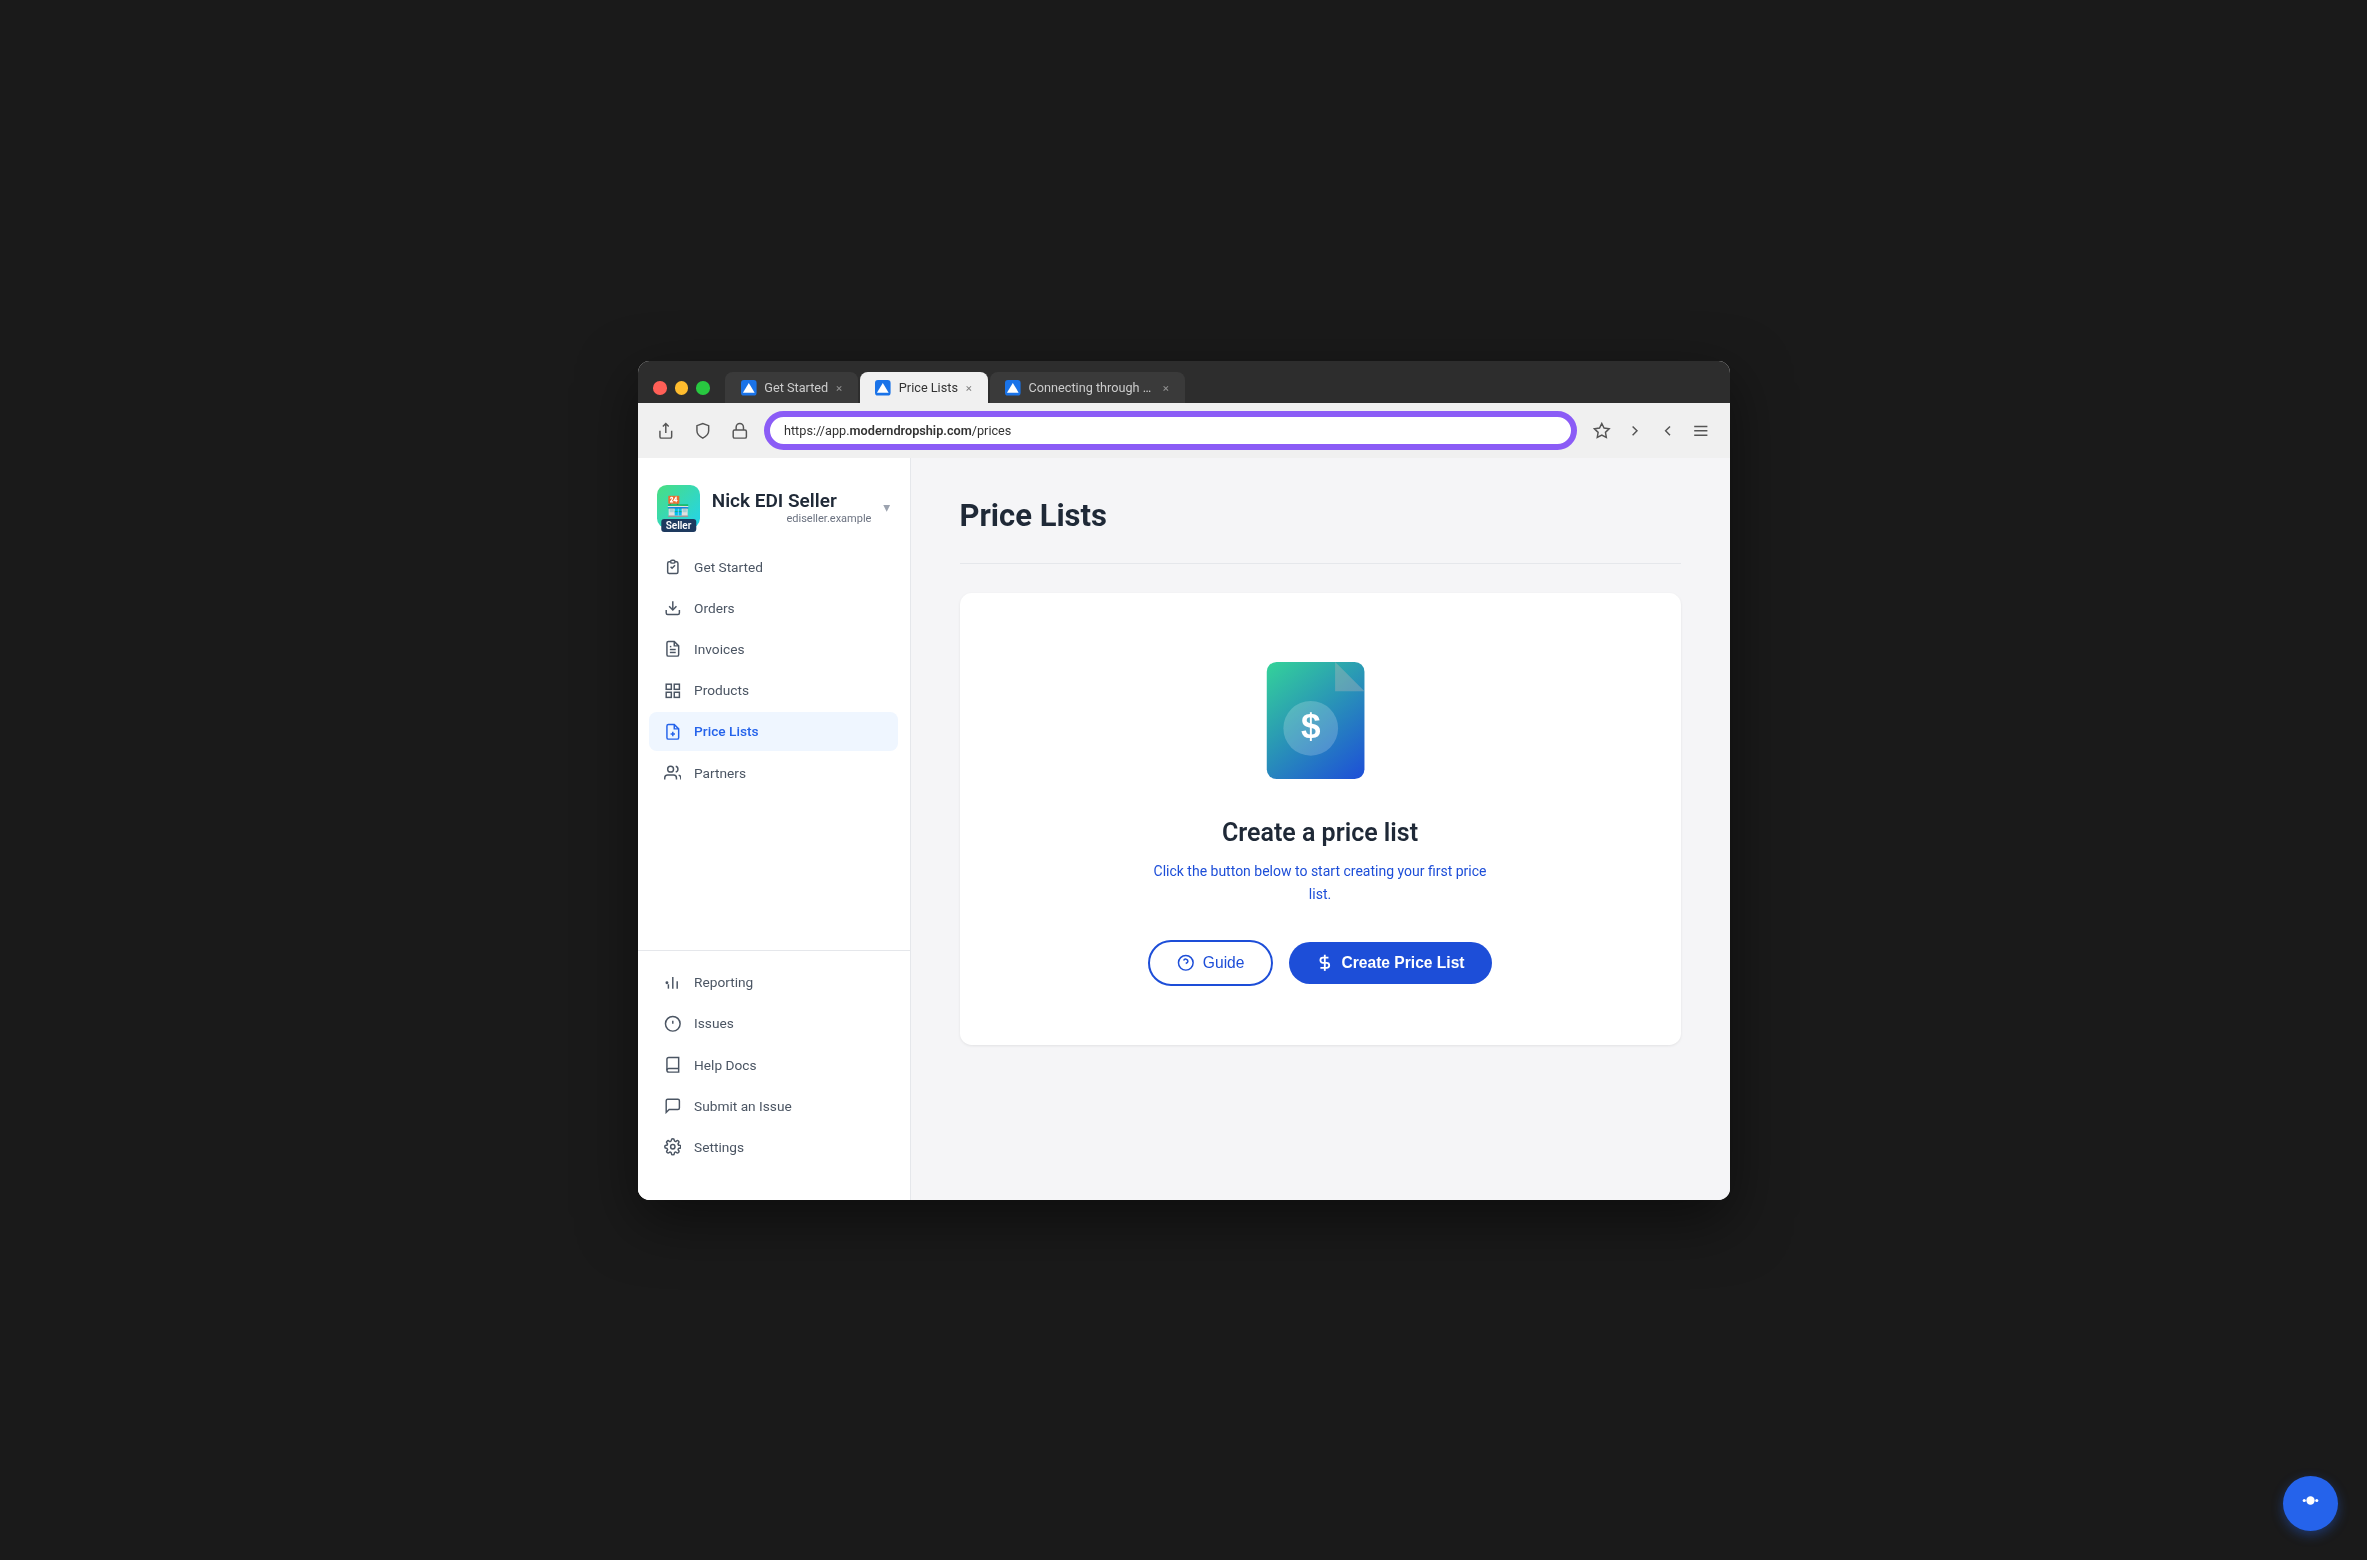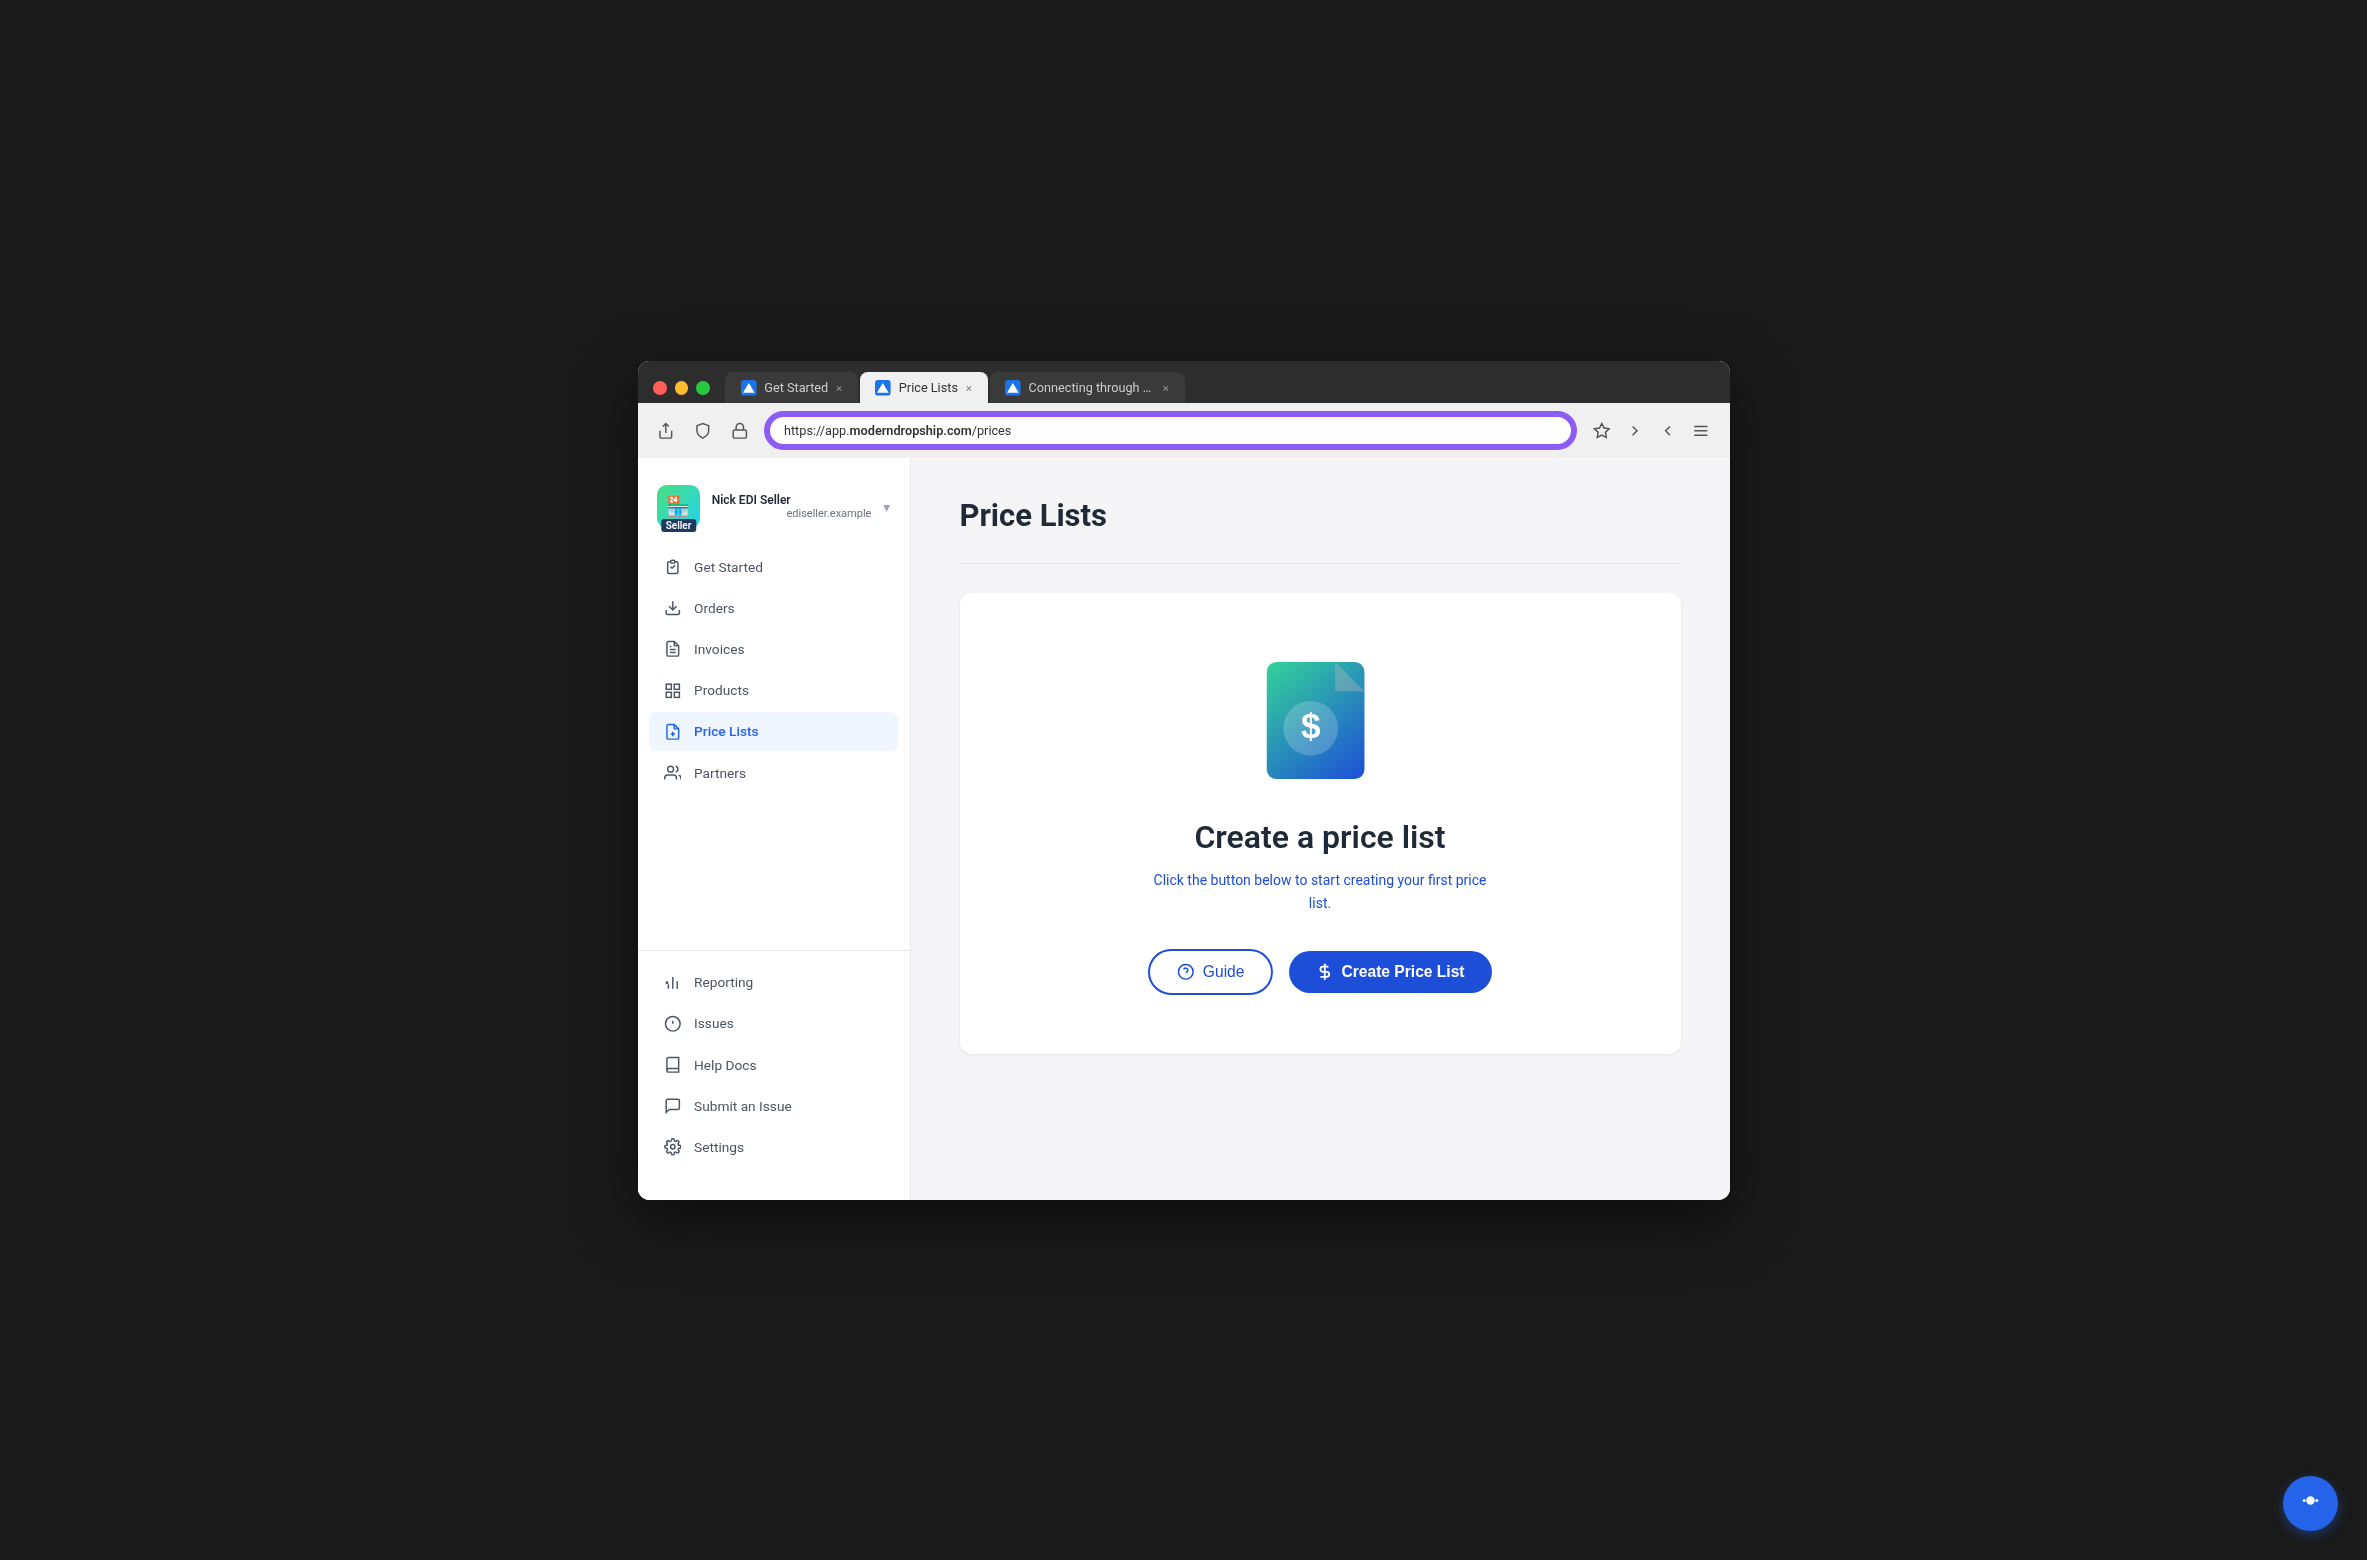--- a/index.html
+++ b/index.html
@@ -199,21 +199,21 @@
       padding: 1px 4.9px;
       border-radius: 2.9px;
       font-weight: 600;
     }
 
     .user-info {
       flex: 1;
     }
 
     .user-name {
-      font-size: 12px;
+      font-size: 19px;
       font-weight: 600;
       color: #1f2937;
     }
 
     .user-email {
       font-size: 11px;
       color: #6b7280;
       text-align: right;
     }
 
@@ -294,21 +294,21 @@
       box-shadow: 0 1px 2.9px rgba(0,0,0,0.08);
     }
 
     .price-list-icon {
       width: 127px;
       height: 137px;
       margin-bottom: 29px;
     }
 
     .empty-state-title {
-      font-size: 32px;
+      font-size: 25px;
       font-weight: 600;
       color: #1f2937;
       margin-bottom: 13.7px;
     }
 
     .empty-state-subtitle {
       font-size: 14px;
       color: #1d4ed8;
       max-width: 351px;
       line-height: 1.6;

